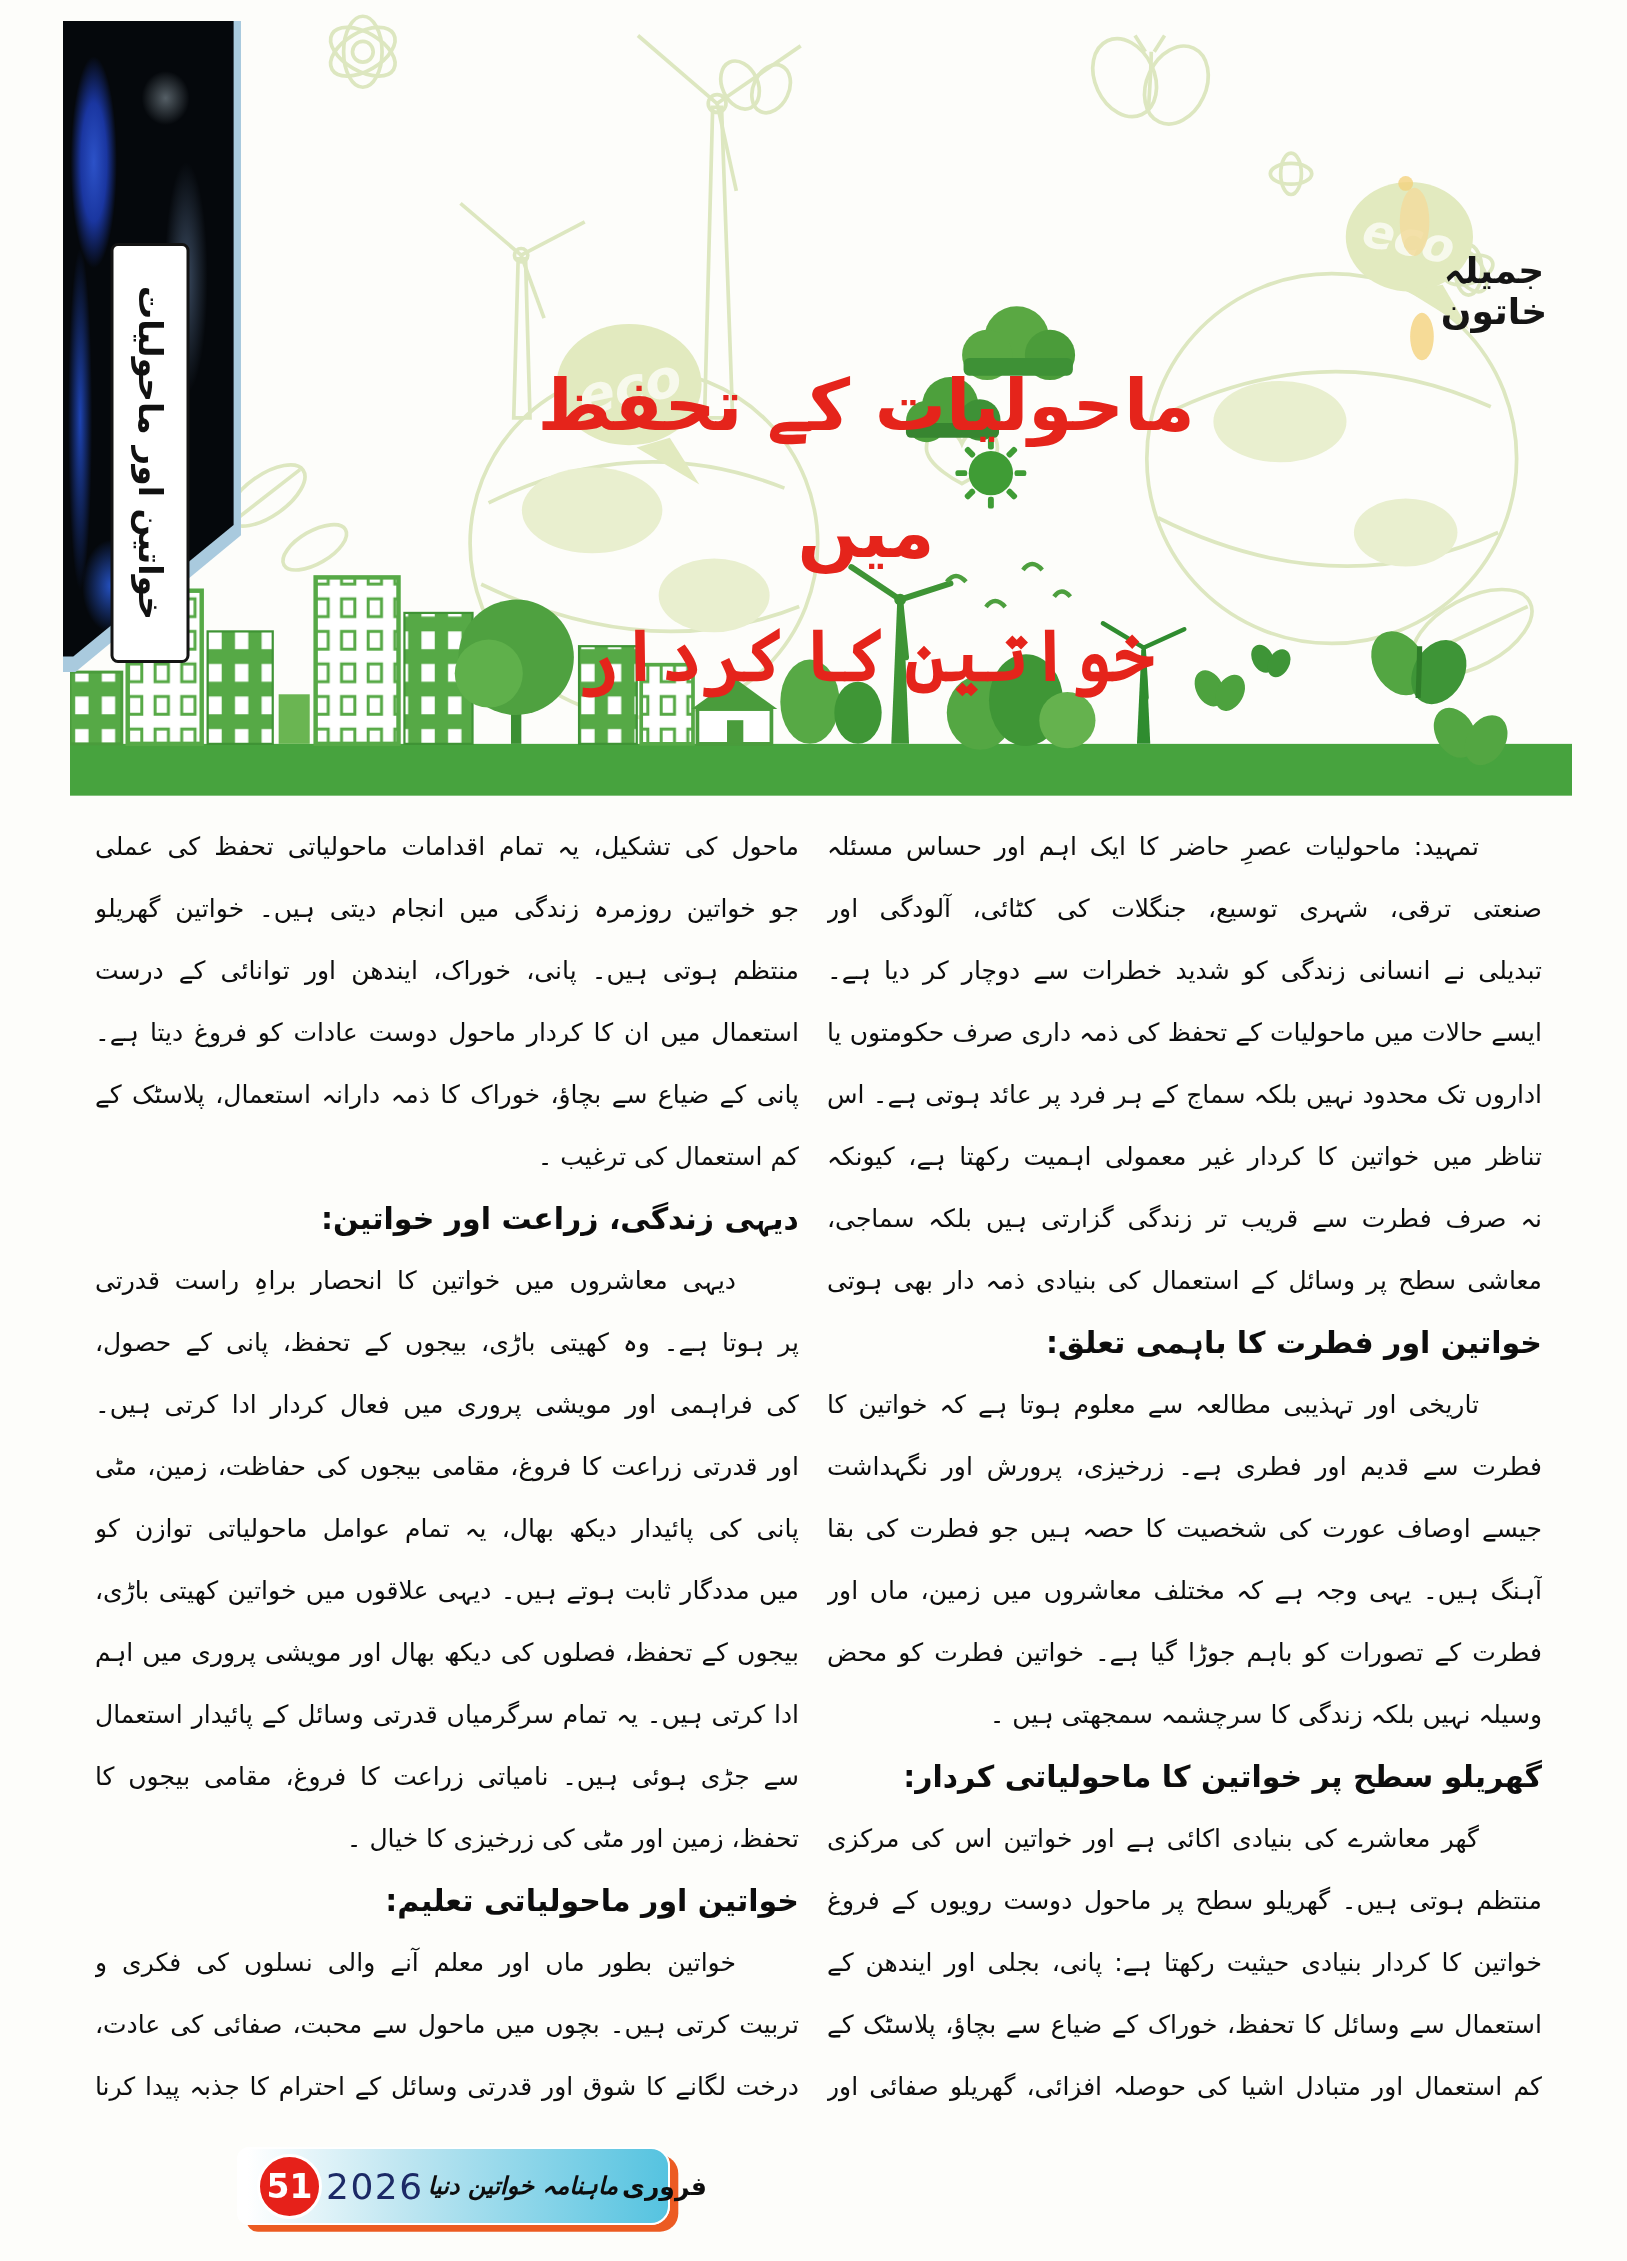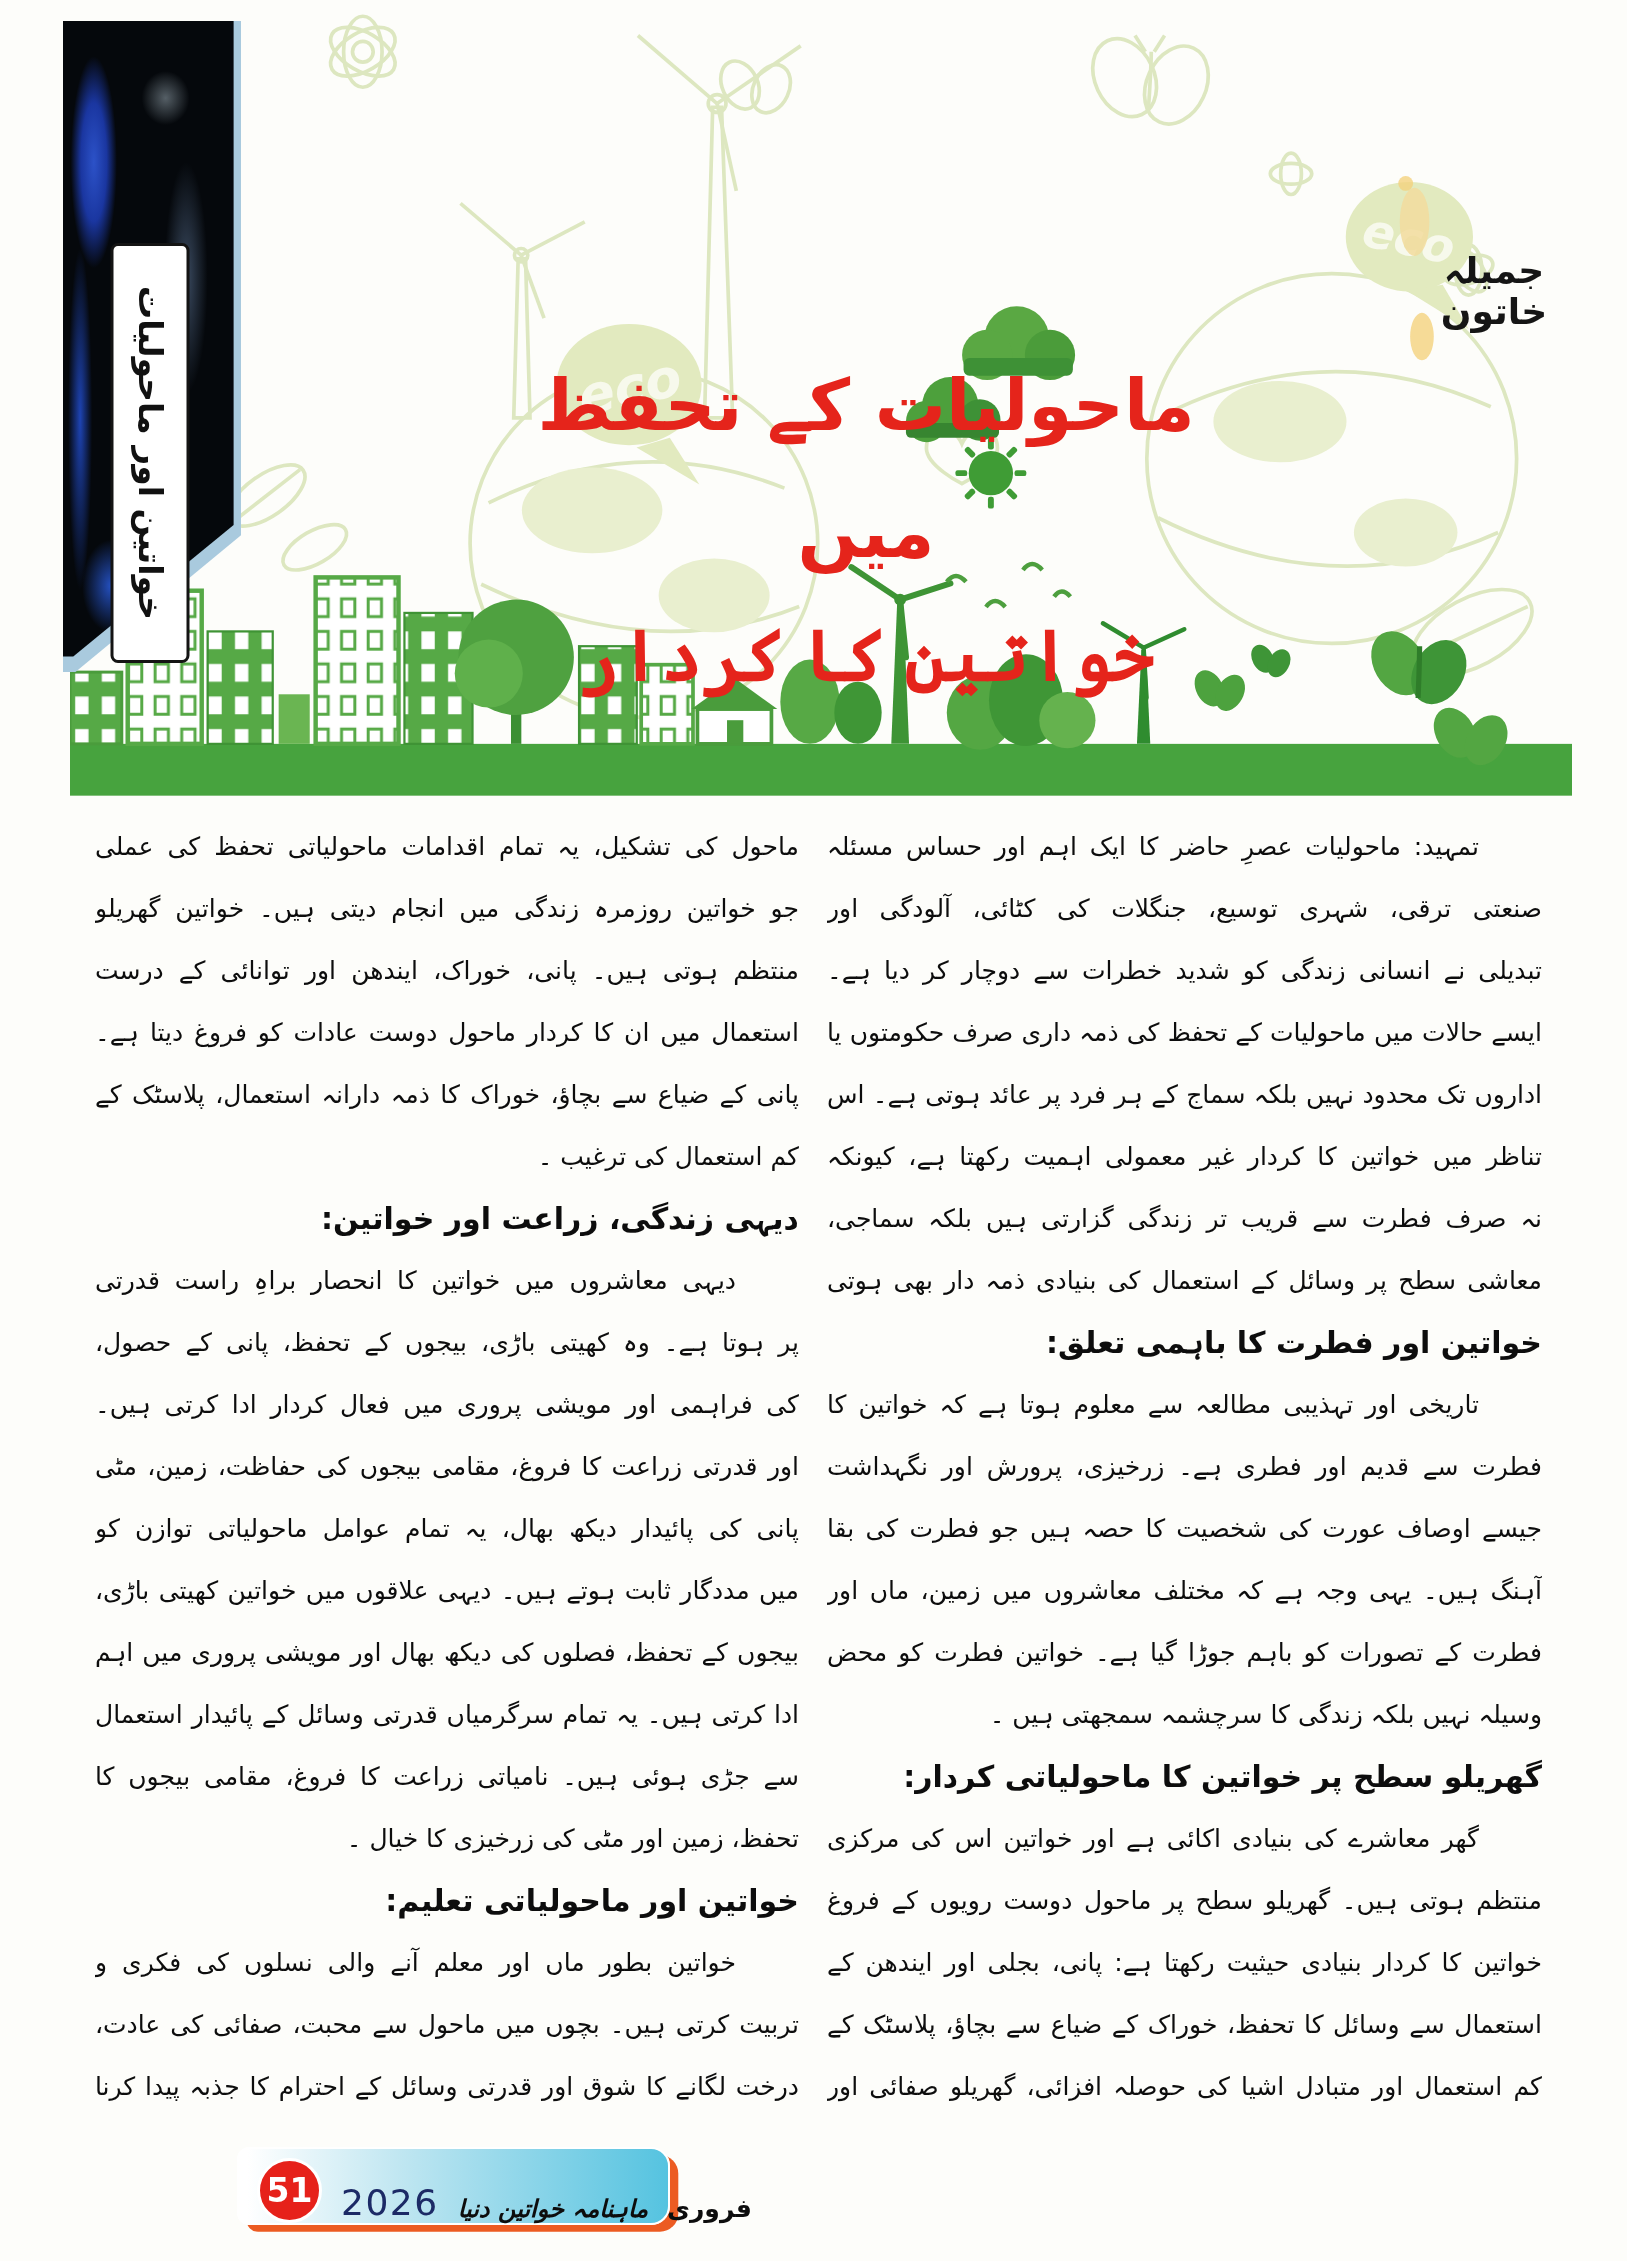--- a/index.html
+++ b/index.html
@@ -61,21 +61,21 @@
   .line.e { text-align:right; }
   .line.h { text-align:right; font-weight:bold; font-size:30px; }
   .line.i { padding-right:63px; }
   
   .footer-bar {
     position:absolute; left:237px; top:2147px; width:433px; height:78px; z-index:4;
     border-radius:12px 19px 19px 12px;
     background:linear-gradient(to right, #ffffff 2%, #bfe6f1 38%, #55c3e0 100%);
     border:2.2px solid #ffffff;
     box-shadow:9px 7.4px 0 -0.7px #ec5b22;
-    display:flex; align-items:flex-end; gap:19px; padding:0 18px; box-sizing:border-box;
+    display:flex; align-items:center; gap:4px; padding:0 18px; box-sizing:border-box;
   }
   .page-badge {
     width:65px; height:65px; border-radius:50%; background:#e6211a;
     border:3.7px solid #ffffff; box-sizing:border-box; flex:0 0 auto;
     display:flex; align-items:center; justify-content:center;
     color:#ffffff; font-size:33px; font-weight:bold;
   }
   .footer-year { color:#1c2a66; font-size:36px; font-weight:normal; letter-spacing:1.5px; }
   .footer-mag  { direction:rtl; color:#0d0d0d; font-size:24px; font-weight:bold; white-space:nowrap;font-style:italic; }
   .footer-month{ direction:rtl; color:#0d0d0d; font-size:25px; font-weight:bold; white-space:nowrap; }

